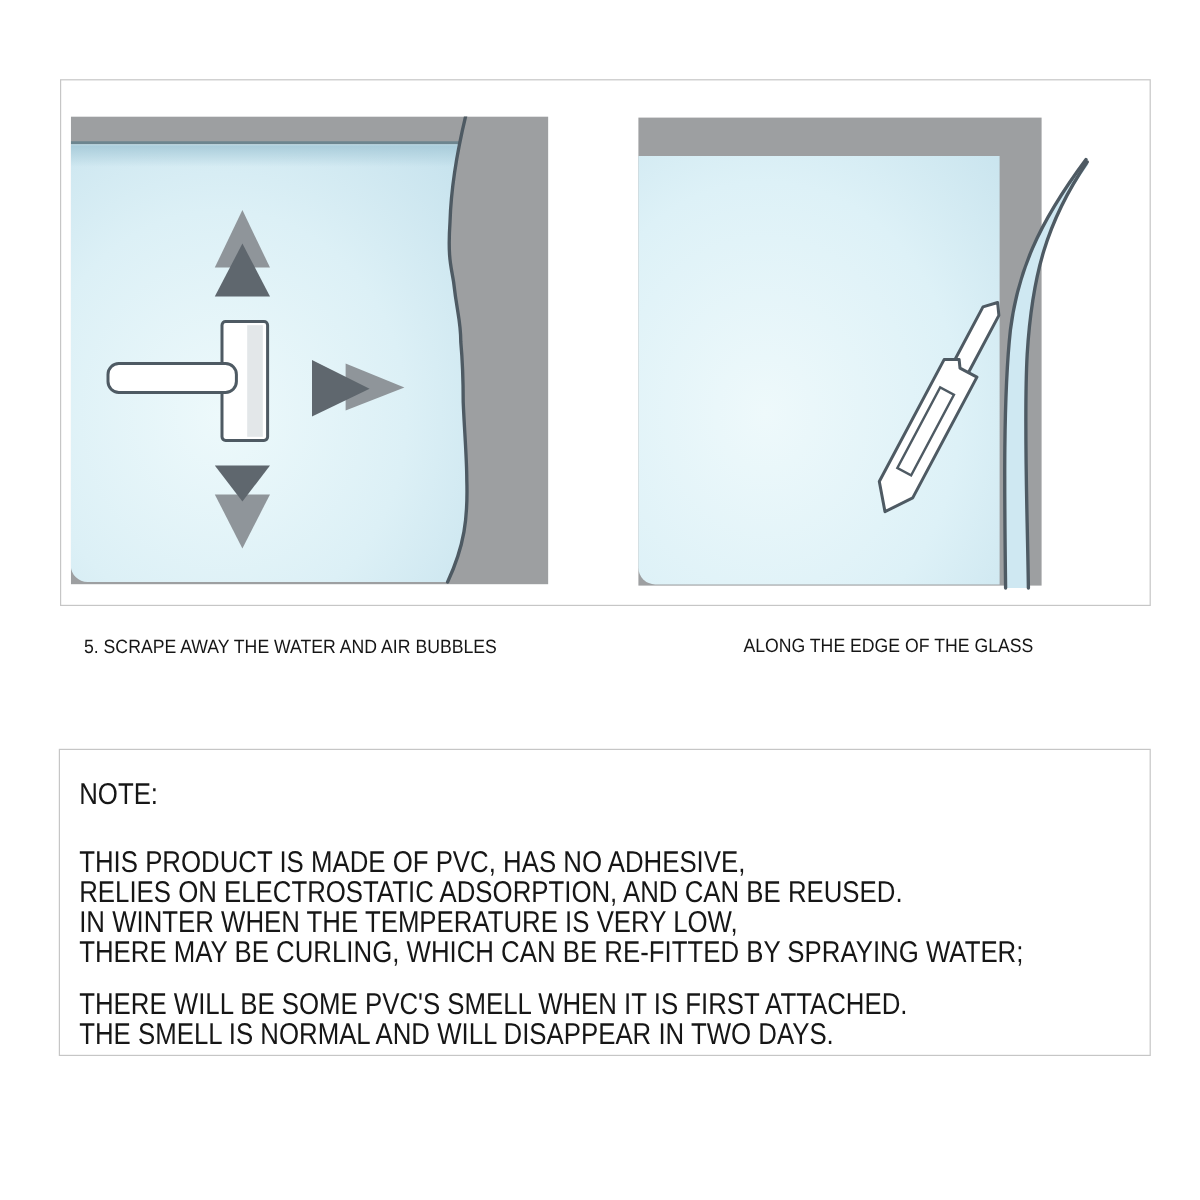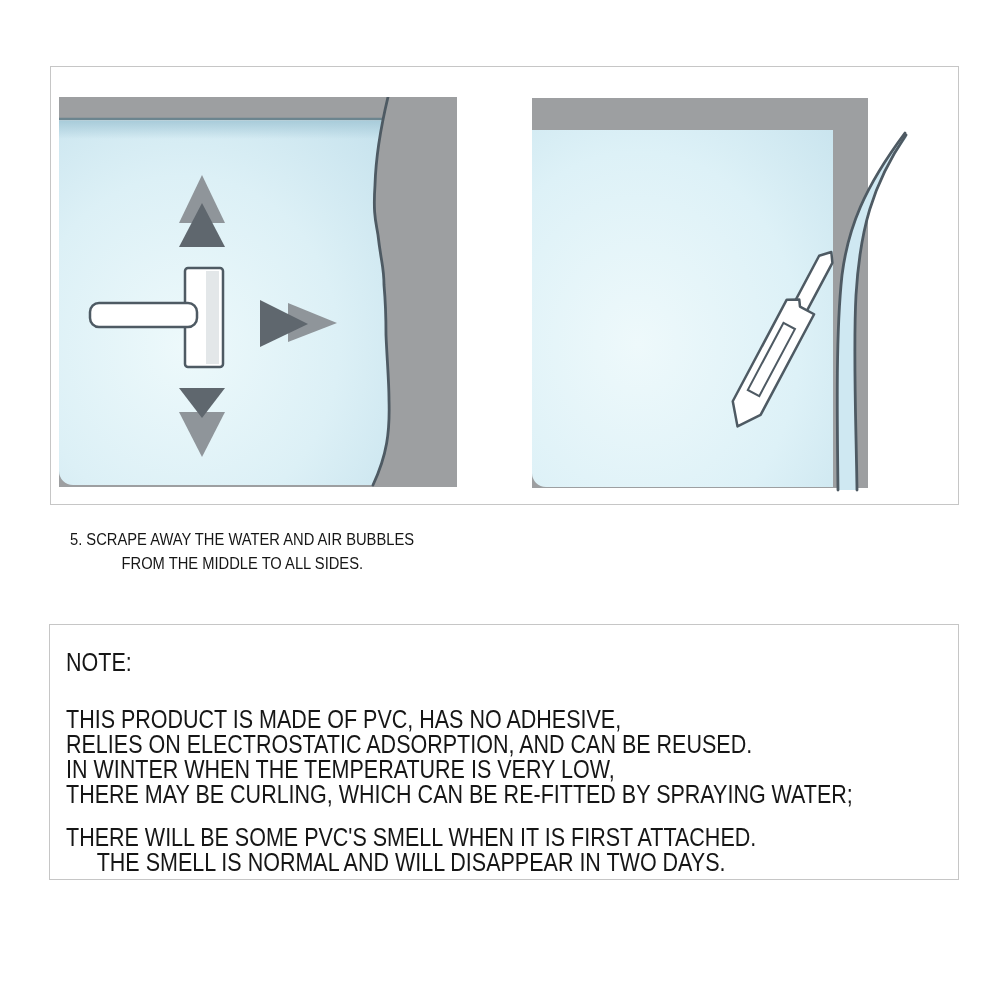--- a/index.html
+++ b/index.html
@@ -29,21 +29,21 @@
   .caption{position:absolute;text-align:center;font-size:16px;line-height:23.5px;}
   .caption .cline{display:block;}
   .caption .cline span{display:inline-block;transform:scaleX(0.92);transform-origin:50% 50%;white-space:nowrap;}
   #caption-step5{left:35px;top:528px;width:415px;}
   #caption-step6{left:535px;top:527px;width:410px;}
 
   
   .note-title{position:absolute;left:16px;top:25px;}
   .note-para{position:absolute;left:16px;}
   #note-para-1{top:82px;}
-  #note-para-2{top:200px;text-align:center;}
+  #note-para-2{top:200px;}
   .note-line{
     font-size:25px;line-height:25px;height:25px;white-space:nowrap;
     transform:scaleX(0.86);transform-origin:0 50%;
   }
 </style>
 </head>
 <body>
 
 <div class="page">
 
@@ -131,23 +131,23 @@
 
     <g transform="translate(-11,3) rotate(28 260 282)">
       <path class="tool" d="M253,162 L262,153 L268,162 L268,219 L253,219 Z"></path>
       <path class="tool" d="M245,216 L256,210 L260,216 L276,216 L276,330 L261,351 L245,331 Z"></path>
       <rect x="253" y="238" width="13" height="76" fill="#ffffff" stroke="#4e5a63" stroke-width="2"></rect>
     </g>
   </svg>
 
   <div id="caption-step5" class="caption">
     <span class="cline"><span>5. SCRAPE AWAY THE WATER AND AIR BUBBLES</span></span>
-    <span class="cline"><span>FROM THE MIDDLE TO ALL SIDES.</span></span>
   </div>
   <div id="caption-step6" class="caption">
+    <span class="cline"><span>ALONG THE EDGE OF THE GLASS</span></span>
   </div>
 
   <div id="note-box" class="frame-box">
     <div class="note-title note-line">NOTE:</div>
     <div id="note-para-1" class="note-para">
       <div class="note-line">THIS PRODUCT IS MADE OF PVC, HAS NO ADHESIVE,</div>
       <div class="note-line">RELIES ON ELECTROSTATIC ADSORPTION, AND CAN BE REUSED.</div>
       <div class="note-line">IN WINTER WHEN THE TEMPERATURE IS VERY LOW,</div>
       <div class="note-line">THERE MAY BE CURLING, WHICH CAN BE RE-FITTED BY SPRAYING WATER;</div>
     </div>

